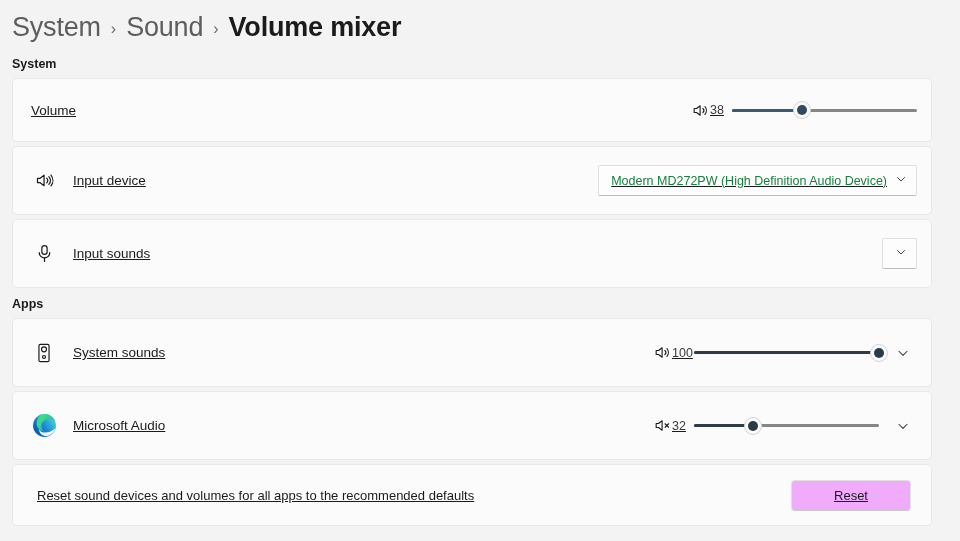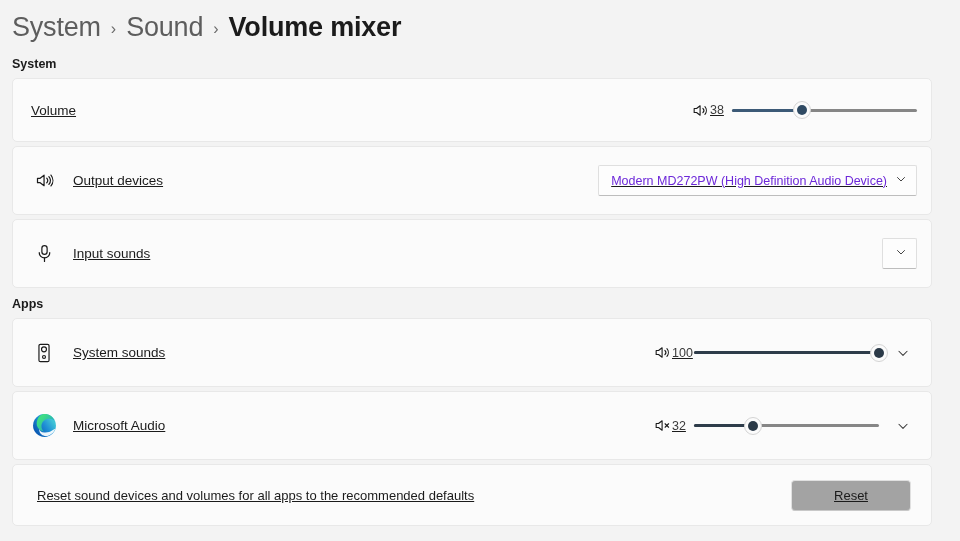--- a/index.html
+++ b/index.html
@@ -176,39 +176,39 @@
     align-items: center;
     justify-content: space-between;
     gap: 8px;
     background: #fdfdfd;
     border: 1px solid #dfdfdf;
     border-bottom-color: #bdbdbd;
     border-radius: 2px;
     height: 31px;
     padding: 0 9px 0 12px;
     font-size: 12.5px;
-    color: #6d28d9;
+    color: #15803d;
     cursor: pointer;
     white-space: nowrap;
   }
 
   
   .reset-row {
     display: flex;
     align-items: center;
     padding: 0 20px 0 24px;
     min-height: 60px;
   }
   .reset-text {
     font-size: 13px;
     color: #1b1b1b;
   }
   .reset-btn {
     margin-left: auto;
-    background: #a3a3a3;
+    background: #f0abfc;
     border: 1px solid #e0e0e0;
     border-bottom-color: #c8c8c8;
     border-radius: 4px;
     height: 31px;
     width: 120px;
     font-size: 13px;
     font-family: "Liberation Sans", sans-serif;
     color: #1b1b1b;
     cursor: pointer;
   }
@@ -257,21 +257,21 @@
   <div class="row tall">
     <div class="row-left">
       <span class="row-icon">
         <svg width="21" height="21" viewBox="0 0 24 24" fill="none" stroke="#1b1b1b" stroke-width="1.4" stroke-linecap="round" stroke-linejoin="round">
           <path d="M4 9.5h3L11.5 6v12L7 14.5H4z"></path>
           <path d="M14.6 9.4a3.6 3.6 0 0 1 0 5.2"></path>
           <path d="M17 7.6a6.8 6.8 0 0 1 0 8.8"></path>
           <path d="M19.4 5.8a10 10 0 0 1 0 12.4"></path>
         </svg>
       </span>
-      <span class="row-label">Output devices</span>
+      <span class="row-label">Input device</span>
     </div>
     <div class="row-right">
       <div class="combo">
         <span>Modern MD272PW (High Definition Audio Device)</span>
         <span>
           <svg width="12" height="12" viewBox="0 0 24 24" fill="none" stroke="#444" stroke-width="2" stroke-linecap="round" stroke-linejoin="round">
             <path d="M5 9l7 7 7-7"></path>
           </svg>
         </span>
       </div>

